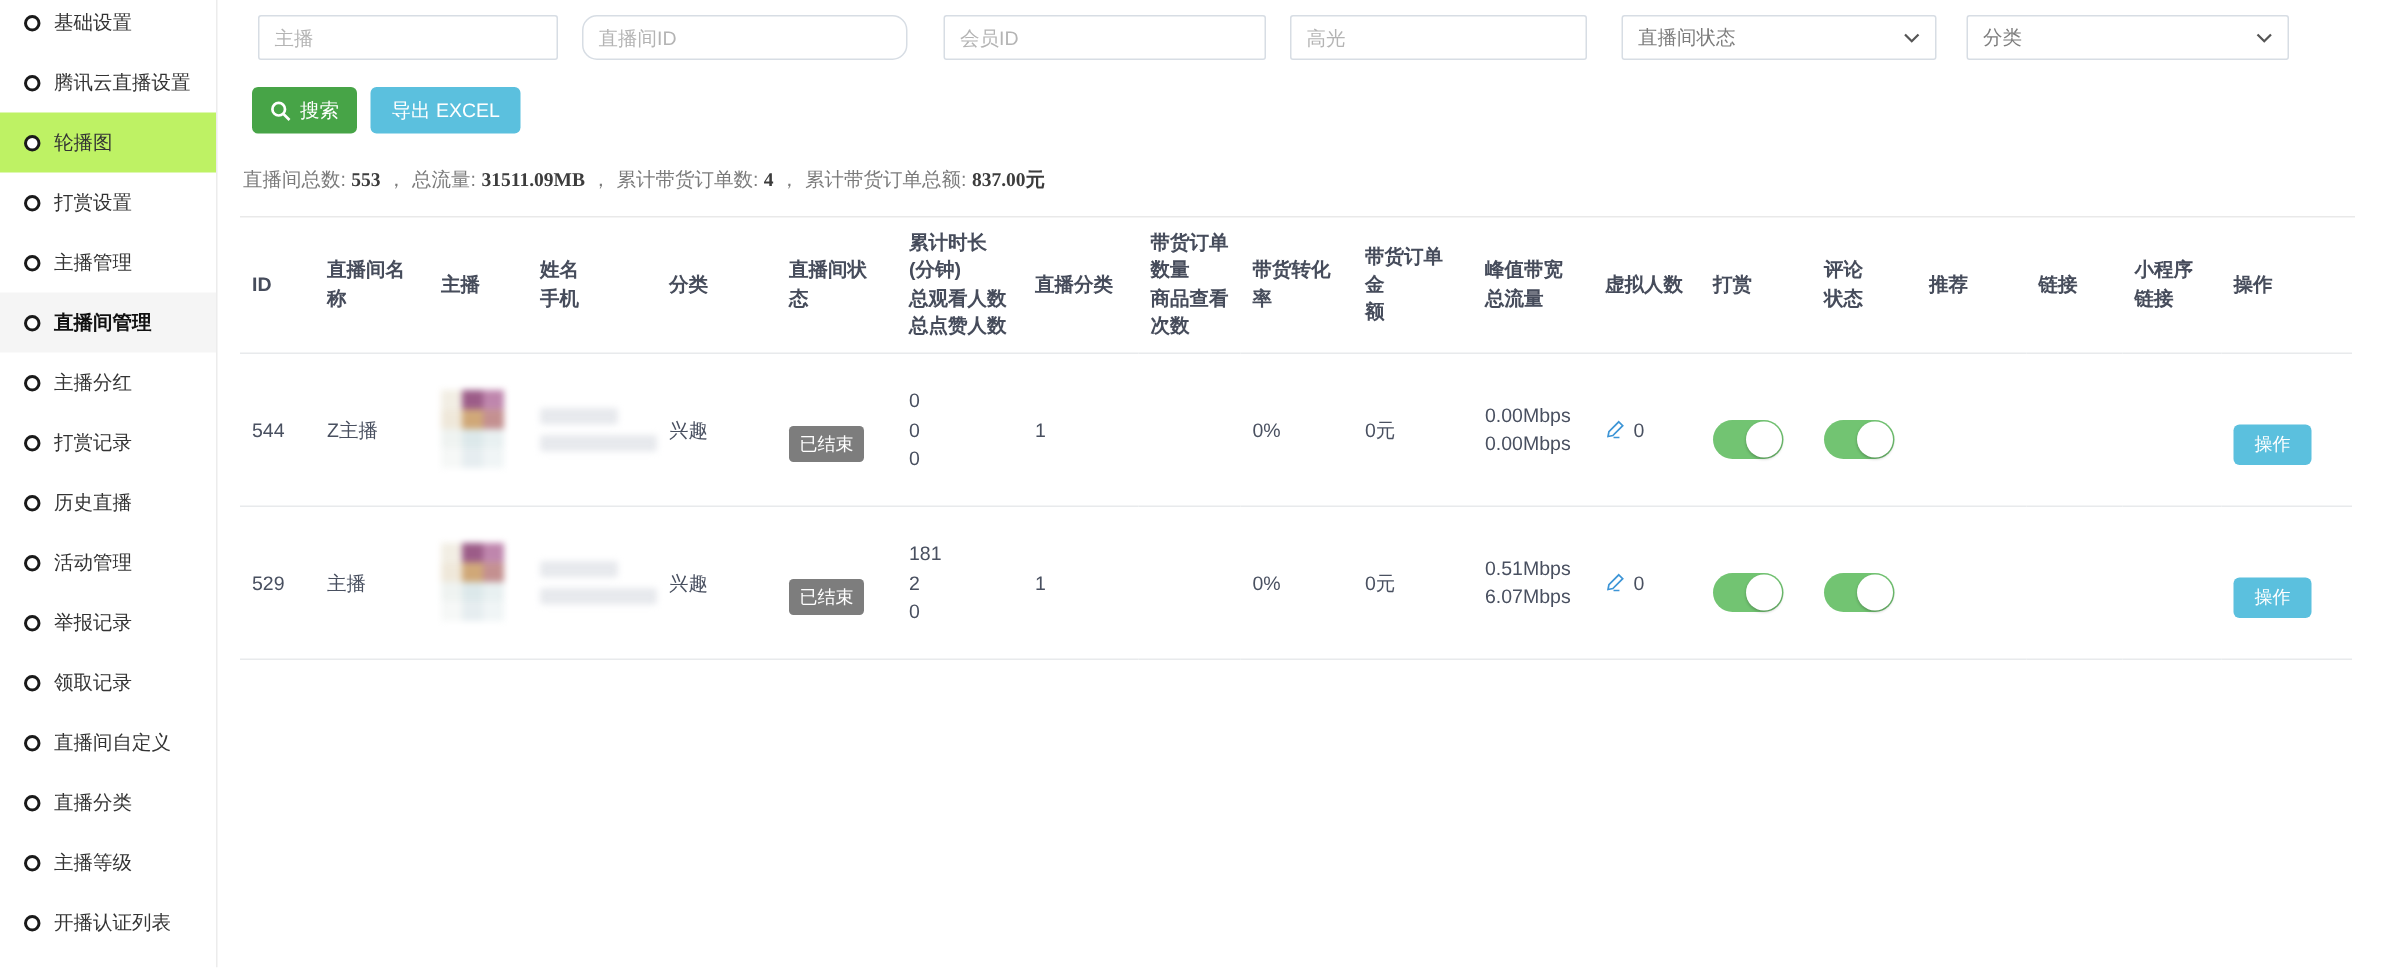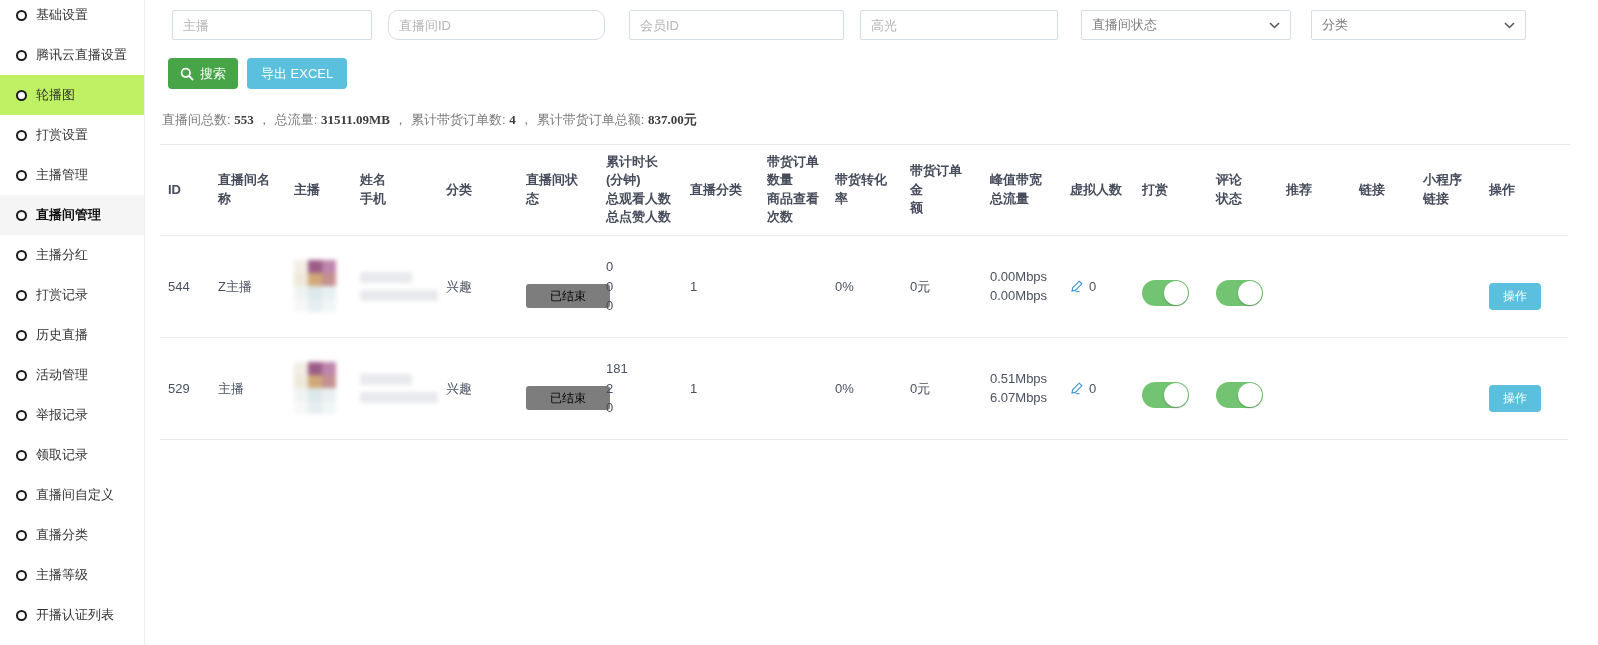--- a/index.html
+++ b/index.html
@@ -58,22 +58,22 @@
   col:nth-child(1){width:50px;}  col:nth-child(2){width:76px;}
   col:nth-child(3){width:66px;}  col:nth-child(4){width:86px;}
   col:nth-child(5){width:80px;}  col:nth-child(6){width:80px;}
   col:nth-child(7){width:84px;}  col:nth-child(8){width:77px;}
   col:nth-child(9){width:68px;}  col:nth-child(10){width:75px;}
   col:nth-child(11){width:80px;} col:nth-child(12){width:80px;}
   col:nth-child(13){width:72px;} col:nth-child(14){width:74px;}
   col:nth-child(15){width:70px;} col:nth-child(16){width:73px;}
   col:nth-child(17){width:64px;} col:nth-child(18){width:66px;}
   col:nth-child(19){width:87px;}
-  .badge{display:inline-block;background:#7d7d7d;color:#000000;font-size:12px;
-    padding:3px 24px;border-radius:3px;white-space:nowrap;}
+  .badge{display:inline-block;background:#7d7d7d;color:#ffffff;font-size:12px;
+    padding:3px 7px;border-radius:3px;white-space:nowrap;}
   .avatar{width:42px;height:52px;display:grid;
     grid-template-columns:repeat(3,1fr);grid-template-rows:repeat(4,1fr);
     filter:blur(2px);}
   .avatar i{display:block;}
   .nameblur{display:flex;flex-direction:column;gap:7px;}
   .nameblur .bar{height:11px;background:#e7e9ed;border-radius:2px;filter:blur(2px);}
   .bar-a{width:52px;} .bar-b{width:78px;}
   .toggle{width:47px;height:26px;border-radius:13px;background:#72c472;
     position:relative;display:inline-block;cursor:pointer;}
   .toggle .knob{position:absolute;right:1px;top:1px;width:24px;height:24px;

